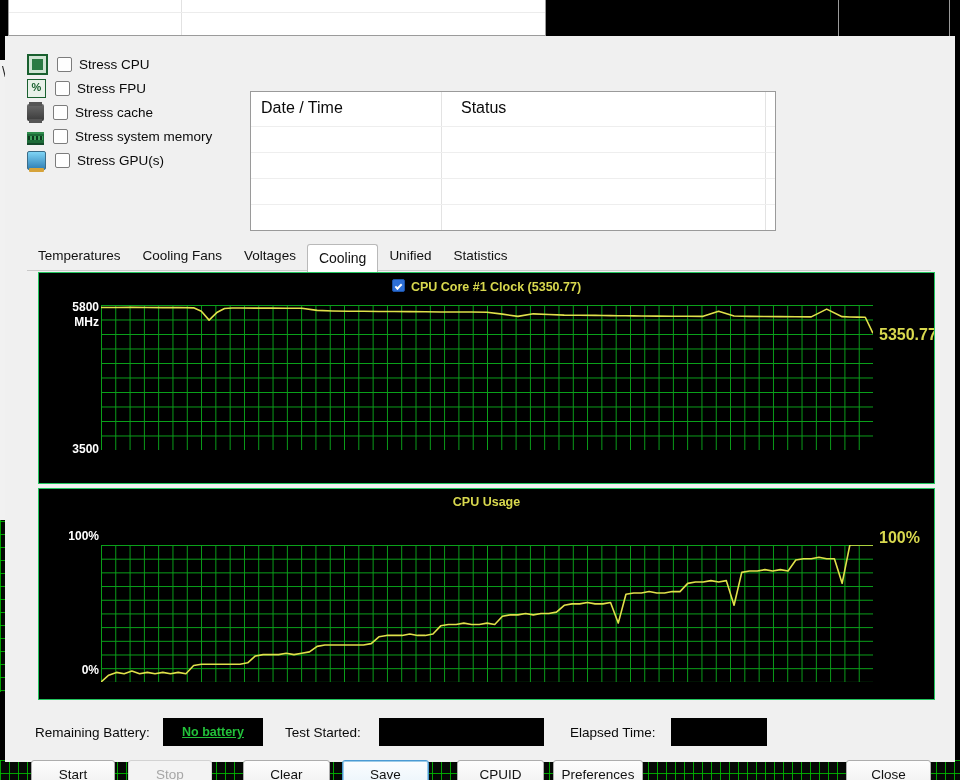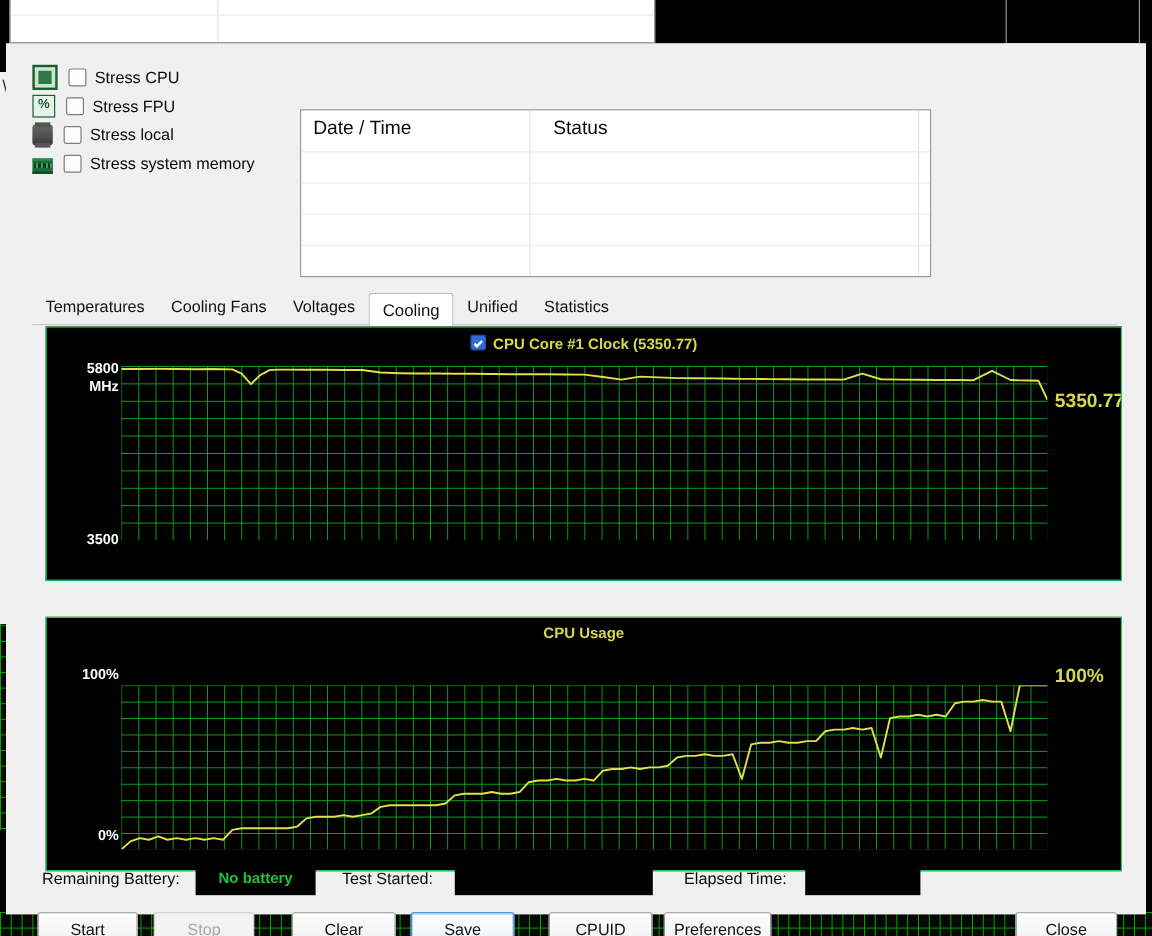--- a/index.html
+++ b/index.html
@@ -91,21 +91,21 @@
     border-radius:3px 3px 0 0;padding:5px 11px 6px 11px;margin-bottom:-1px;
     font-size:14px;
   }
   #tab-underline{position:absolute;left:22px;top:234px;width:904px;height:1px;background:#c9c9c9;}
 
   
   .graph-panel{
     position:absolute;background:#000;border:1px solid #22c55e;overflow:hidden;
   }
   #graph-clocks{left:33px;top:236px;width:895px;height:210px;}
-  #graph-usage{left:33px;top:478px;width:895px;height:210px;}
+  #graph-usage{left:33px;top:452px;width:895px;height:210px;}
 
   .gtitle{
     position:absolute;top:6px;left:0;right:0;text-align:center;
     color:#d8d84e;font-size:12.5px;font-weight:bold;
   }
   .gtitle .legend-cb{
     display:inline-block;width:11px;height:11px;background:#2d6fd6;
     border:1px solid #1b51a5;border-radius:2px;vertical-align:-1px;margin-right:6px;position:relative;
   }
   .gtitle .legend-cb:after{
@@ -174,30 +174,35 @@
 
     <div class="stress-row">
       <span class="stress-icon ic-fpu">%</span>
       <span class="cb"></span>
       <span class="stress-label">Stress FPU</span>
     </div>
 
     <div class="stress-row">
       <span class="stress-icon ic-cache"></span>
       <span class="cb"></span>
-      <span class="stress-label">Stress local</span>
+      <span class="stress-label">Stress cache</span>
     </div>
 
     <div class="stress-row">
       <span class="stress-icon ic-mem"></span>
       <span class="cb"></span>
       <span class="stress-label">Stress system memory</span>
     </div>
 
 
+    <div class="stress-row">
+      <span class="stress-icon ic-gpu"></span>
+      <span class="cb"></span>
+      <span class="stress-label">Stress GPU(s)</span>
+    </div>
   </div>
 
   <div id="log-table">
     <div class="vline"></div>
     <div class="vline2"></div>
     <div class="hline" style="top:34px"></div>
     <div class="hline" style="top:60px"></div>
     <div class="hline" style="top:86px"></div>
     <div class="hline" style="top:112px"></div>
     <div class="th-row">
@@ -243,21 +248,21 @@
       <div class="grid" style="background-size: 14.3px 13.7px;"></div>
       <svg id="svg-usage" preserveAspectRatio="none" width="772" height="137" viewBox="0 0 772 137">
           <polyline points="0.00,137.00 7.72,130.15 15.44,127.41 23.16,128.78 30.88,126.04 38.60,128.78 46.32,127.41 54.04,128.78 61.76,127.41 69.48,128.78 77.20,127.41 84.92,128.78 92.64,120.56 100.36,119.19 108.08,119.19 115.80,119.19 123.52,119.19 131.24,119.19 138.96,119.19 146.68,117.82 154.40,110.97 162.12,109.60 169.84,109.60 177.56,109.60 185.28,108.23 193.00,109.60 200.72,108.23 208.44,106.86 216.16,101.38 223.88,100.01 231.60,100.01 239.32,100.01 247.04,100.01 254.76,100.01 262.48,100.01 270.20,98.64 277.92,91.79 285.64,90.42 293.36,90.42 301.08,90.42 308.80,89.05 316.52,90.42 324.24,90.42 331.96,89.05 339.68,80.83 347.40,79.46 355.12,79.46 362.84,78.09 370.56,79.46 378.28,79.46 386.00,78.09 393.72,79.46 401.44,71.24 409.16,69.87 416.88,69.87 424.60,68.50 432.32,69.87 440.04,68.50 447.76,68.50 455.48,67.13 463.20,60.28 470.92,58.91 478.64,58.91 486.36,57.54 494.08,58.91 501.80,58.91 509.52,57.54 517.24,78.09 524.96,49.32 532.68,47.95 540.40,47.95 548.12,46.58 555.84,47.95 563.56,47.95 571.28,46.58 579.00,46.58 586.72,38.36 594.44,36.99 602.16,36.99 609.88,35.62 617.60,36.99 625.32,35.62 633.04,60.28 640.76,27.40 648.48,26.03 656.20,26.03 663.92,24.66 671.64,26.03 679.36,24.66 687.08,26.03 694.80,15.07 702.52,13.70 710.24,13.70 717.96,12.33 725.68,13.70 733.40,13.70 741.12,38.36 748.84,0.00 756.56,0.00 764.28,0.00 772.00,0.00" fill="none" stroke="#e0e04a" stroke-width="1.6" stroke-linejoin="round"></polyline>
         </svg>
     </div>
   </div>
 
   <div id="status-row">
     <div class="st-label" style="left:0">Remaining Battery:</div>
     <div class="st-box" id="battery-box" style="left:128px;width:100px">
-      <span style="color: rgb(34, 193, 58);">No battery</span>
+      <span style="color: rgb(34, 193, 58); text-decoration: underline;">No battery</span>
     </div>
     <div class="st-label" style="left:250px">Test Started:</div>
     <div class="st-box" style="left:344px;width:165px;color:#ddd">
       <span></span>
     </div>
     <div class="st-label" style="left:535px">Elapsed Time:</div>
     <div class="st-box" style="left:636px;width:96px;color:#ddd">
       <span></span>
     </div>
   </div>

